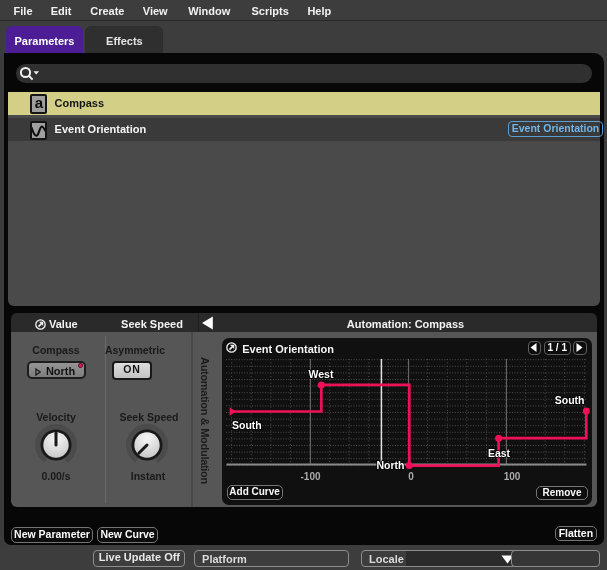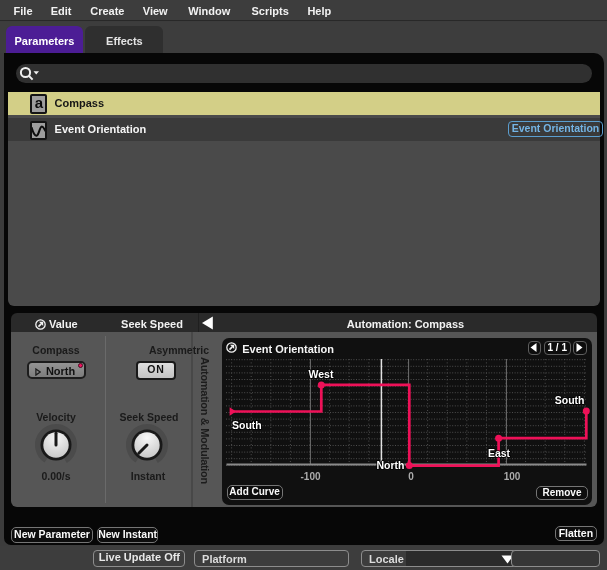--- a/index.html
+++ b/index.html
@@ -36,21 +36,21 @@
   
   #deckhead { position:absolute; left:11px; top:313px; width:586px; height:18.7px; background:#2a2a2a; border-radius:6px 6px 0 0; }
   #deckhead .t { position:absolute; top:5px; font-size:11px; color:#f2f2f2; white-space:nowrap; }
   #deckpanel { position:absolute; left:11px; top:331.7px; width:586px; height:175.5px; background:#565656; border-radius:0 0 6px 6px; }
 
   .plabel { position:absolute; font-size:10.5px; color:#1a1a1a; text-align:center; white-space:nowrap; transform:translateX(-50%); }
 
   #northbtn { position:absolute; left:27.3px; top:361.3px; width:58.5px; height:18.2px; background:linear-gradient(#949494,#7d7d7d); border:2px solid #1d1d1d; border-radius:5px; }
   #northbtn .nt { position:absolute; left:0; right:0; top:2px; font-size:11px; color:#111; text-align:center; }
   #reddot { position:absolute; left:78.2px; top:363.2px; width:5.2px; height:5.2px; background:#f01160; border:1px solid #4a1020; border-radius:50%; }
-  #onbtn { position:absolute; left:136px; top:361.4px; width:40px; height:18.5px; background:linear-gradient(#dedede,#c2c2c2); border:2.5px solid #191919; border-radius:4px; color:#111; font-size:10.5px; text-align:center; line-height:13.5px; letter-spacing:1px; }
+  #onbtn { position:absolute; left:112px; top:361.4px; width:40px; height:18.5px; background:linear-gradient(#dedede,#c2c2c2); border:2.5px solid #191919; border-radius:4px; color:#111; font-size:10.5px; text-align:center; line-height:13.5px; letter-spacing:1px; }
 
   #vtext { position:absolute; left:197px; top:350px; height:140px; width:14px; writing-mode:vertical-rl; font-size:11px; letter-spacing:-0.3px; color:#1c1c1c; text-align:center; white-space:nowrap; }
 
   
   #autopanel { position:absolute; left:221.6px; top:337.5px; width:370px; height:167.3px; background:#101010; border-radius:7px; }
   #autopanel .htext { position:absolute; left:20.7px; top:5px; font-size:11px; color:#f5f5f5; }
   .navbtn { position:absolute; top:3.2px; height:14.3px; background:#0d0d0d; border:1.5px solid #5e5e5e; border-radius:4px; }
   #nav1 { left:306.3px; width:12.9px; }
   #nav2 { left:322px; width:27.3px; color:#fff; font-size:10px; text-align:center; line-height:11.5px; }
   #nav3 { left:351.4px; width:13.6px; }
@@ -128,21 +128,21 @@
 
 <div class="plabel" style="left:56px;top:344px;">Compass</div>
 <div id="northbtn">
   <svg class="abs" style="left:5.5px;top:4.8px" width="6" height="8" viewBox="0 0 6 8">
     <polygon points="0.9,0.9 5.2,4 0.9,7.1" fill="none" stroke="#1c1c1c" stroke-width="1.2"></polygon>
   </svg>
   <div class="nt" style="left:8px;">North</div>
 </div>
 <div id="reddot"></div>
 
-<div class="plabel" style="left:135px;top:344px;margin-left:44px;">Asymmetric</div>
+<div class="plabel" style="left:135px;top:344px;">Asymmetric</div>
 <div id="onbtn">ON</div>
 
 <div class="plabel" style="left:56px;top:411px;">Velocity</div>
 <div class="plabel" style="left:149px;top:411px;">Seek Speed</div>
 
 <svg class="abs" style="left:34px;top:423px" width="44" height="44" viewBox="0 0 44 44">
   <circle cx="22" cy="22" r="18" fill="none" stroke="#4b4b4b" stroke-width="6" stroke-dasharray="92.4 20.7" transform="rotate(123 22 22)"></circle>
   <circle cx="22" cy="22" r="15.5" fill="#191919"></circle>
   <circle cx="22" cy="22" r="12.7" fill="url(#kg)"></circle>
   <line x1="22" y1="22" x2="22" y2="10.3" stroke="#191919" stroke-width="3" stroke-linecap="round"></line>
@@ -247,21 +247,21 @@
     <text x="88.5" y="124">-100</text>
     <text x="189" y="124">0</text>
     <text x="290" y="124">100</text>
   </g>
 </svg>
 
 <div class="btn" style="left:226.6px;top:485.4px;width:56px;height:14.8px;line-height:11.6px;font-size:10px;">Add Curve</div>
 <div class="btn" style="left:536px;top:485.6px;width:52px;height:14.8px;line-height:11.6px;font-size:10px;">Remove</div>
 
 <div class="btn" style="left:10.6px;top:526.5px;width:82.8px;height:16.5px;line-height:13.5px;">New Parameter</div>
-<div class="btn" style="left:97.2px;top:526.5px;width:60.8px;height:16.5px;line-height:13.5px;">New Instant</div>
+<div class="btn" style="left:97.2px;top:526.5px;width:60.8px;height:16.5px;line-height:13.5px;">New Curve</div>
 <div class="btn" style="left:554.5px;top:526px;width:42.7px;height:15px;line-height:12px;">Flatten</div>
 
 <div id="statusbar">
   <div class="sbox" style="left:93.4px;width:92px;text-align:center;line-height:13.8px;">Live Update Off</div>
   <div class="sbox" style="left:194.1px;width:155px;">
     <span style="position:absolute;left:7px;top:1.8px;color:#dcdcdc;">Platform</span>
   </div>
   <div class="sbox" style="left:361px;width:157px;">
     <span style="position:absolute;left:7px;top:1.8px;color:#dcdcdc;">Locale</span>
     <div style="position:absolute;left:44px;top:0;right:0;bottom:0;background:#2b2b2b;border-radius:0 3px 3px 0;">

